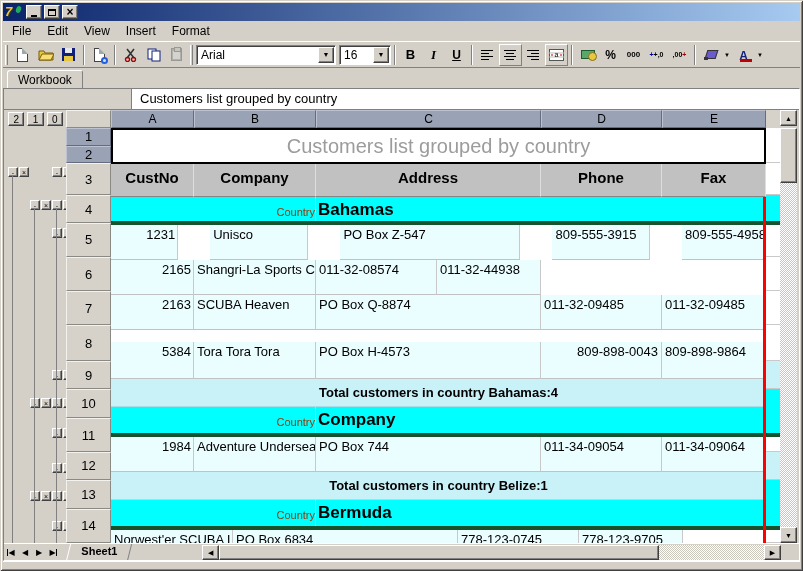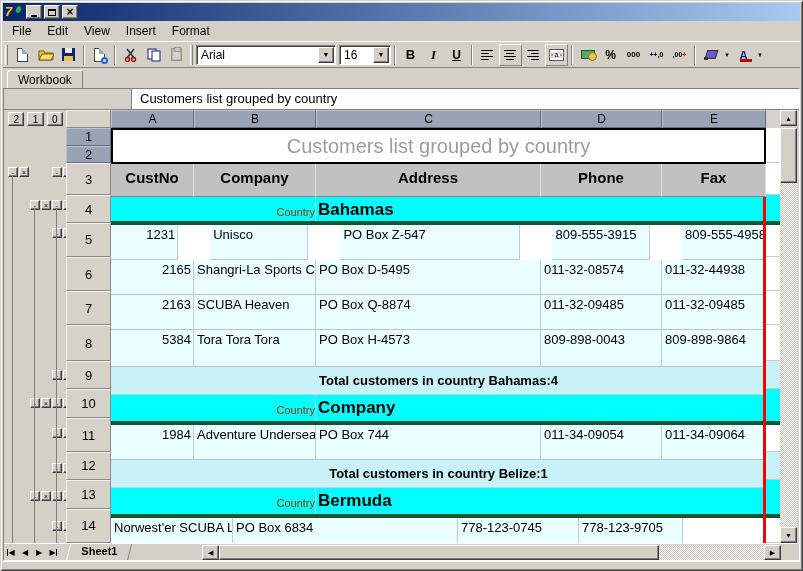--- a/index.html
+++ b/index.html
@@ -368,36 +368,35 @@
               <div class="row" style="height: 35px; gap: 32px;">
                 <div class="cell num" style="width: 83px;">1231</div>
                 <div class="cell" style="width: 122px;">Unisco</div>
                 <div class="cell" style="width: 225px;">PO Box Z-547</div>
                 <div class="cell" style="width: 121px;">809-555-3915</div>
                 <div class="cell" style="width: 104px;">809-555-4958</div>
               </div>
               <div class="row" style="height: 35px;">
                 <div class="cell num" style="width: 83px;">2165</div>
                 <div class="cell" style="width: 122px;">Shangri-La Sports Ce</div>
-                <div class="cell" style="width: 225px;">PO Box D-5495</div>
                 <div class="cell" style="width: 121px;">011-32-08574</div>
                 <div class="cell" style="width: 104px;">011-32-44938</div>
               </div>
               <div class="row" style="height: 35px;">
                 <div class="cell num" style="width: 83px;">2163</div>
                 <div class="cell" style="width: 122px;">SCUBA Heaven</div>
                 <div class="cell" style="width: 225px;">PO Box Q-8874</div>
                 <div class="cell" style="width: 121px;">011-32-09485</div>
                 <div class="cell" style="width: 104px;">011-32-09485</div>
               </div>
-              <div class="row" style="height: 37px;">
+              <div class="row" style="height: 37px; margin-top: 12px;">
                 <div class="cell num" style="width: 83px;">5384</div>
                 <div class="cell" style="width: 122px;">Tora Tora Tora</div>
                 <div class="cell" style="width: 225px;">PO Box H-4573</div>
-                <div class="cell" style="width: 121px;">809-898-0043</div>
+                <div class="cell" style="width: 121px; text-align: right;">809-898-0043</div>
                 <div class="cell" style="width: 104px;">809-898-9864</div>
               </div>
               <div class="totalrow" style="height: 28px;">Total customers in country Bahamas:4</div>
               <div class="countryrow" style="height: 30px;">
                 <div class="country-label">Country</div>
                 <div class="country-name">Company</div>
               </div>
               <div class="row" style="height: 35px;">
                 <div class="cell num" style="width: 83px;">1984</div>
                 <div class="cell" style="width: 122px;">Adventure Undersea</div>

